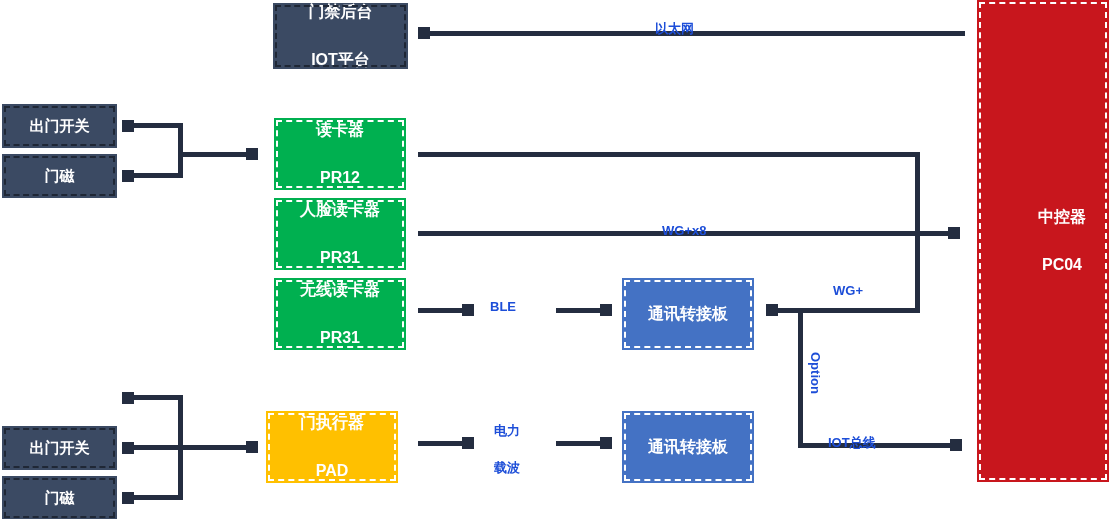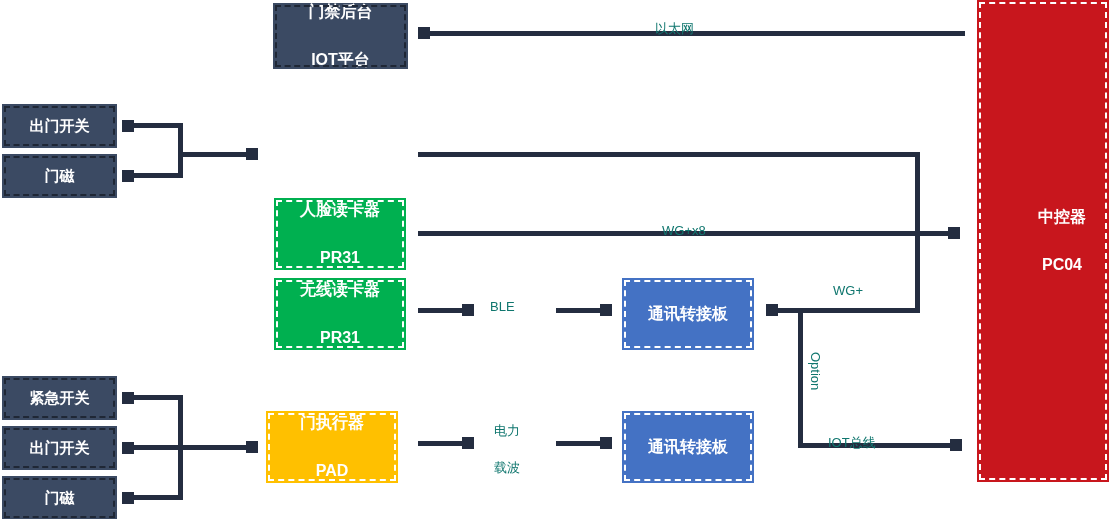--- a/index.html
+++ b/index.html
@@ -40,23 +40,23 @@
     position:absolute;
     background:#242d40;
   }
   .cap{
     position:absolute;
     background:#242d40;
     width:12px;height:12px;
   }
   .edge-label{
     position:absolute;
-    color:#0f766e;
+    color:#1d4ed8;
     font-size:13px;
-    font-weight:normal;
+    font-weight:bold;
     background:transparent;
     white-space:nowrap;
     line-height:1.05;
     text-align:center;
   }
   .edge-label.vert{
     writing-mode:vertical-rl;
     text-orientation:mixed;
   }
   .fs16{font-size:16px;}
@@ -126,38 +126,39 @@
   </div>
 
   <div class="node node-dark fs15" style="left:2px;top:104px;width:115px;height:44px;">
     <span class="l1">出门开关</span>
   </div>
 
   <div class="node node-dark fs15" style="left:2px;top:154px;width:115px;height:44px;">
     <span class="l1">门磁</span>
   </div>
 
+  <div class="node node-green fs16" style="left:274px;top:118px;width:132px;height:72px;">
+    <span class="l1">读卡器</span>
+    <span class="l2">PR12</span>
+  </div>
 
   <div class="node node-green fs16" style="left:274px;top:198px;width:132px;height:72px;">
     <span class="l1">人脸读卡器</span>
     <span class="l2">PR31</span>
   </div>
 
   <div class="node node-green fs16" style="left:274px;top:278px;width:132px;height:72px;">
     <span class="l1">无线读卡器</span>
     <span class="l2">PR31</span>
   </div>
 
   <div class="node node-blue fs16" style="left:622px;top:278px;width:132px;height:72px;">
     <span class="l1">通讯转接板</span>
   </div>
 
-  <div class="node node-dark fs15" style="left:2px;top:376px;width:115px;height:44px;">
-    <span class="l1">紧急开关</span>
-  </div>
 
   <div class="node node-dark fs15" style="left:2px;top:426px;width:115px;height:44px;">
     <span class="l1">出门开关</span>
   </div>
 
   <div class="node node-dark fs15" style="left:2px;top:476px;width:115px;height:44px;">
     <span class="l1">门磁</span>
   </div>
 
   <div class="node node-yellow fs16" style="left:266px;top:411px;width:132px;height:72px;">

